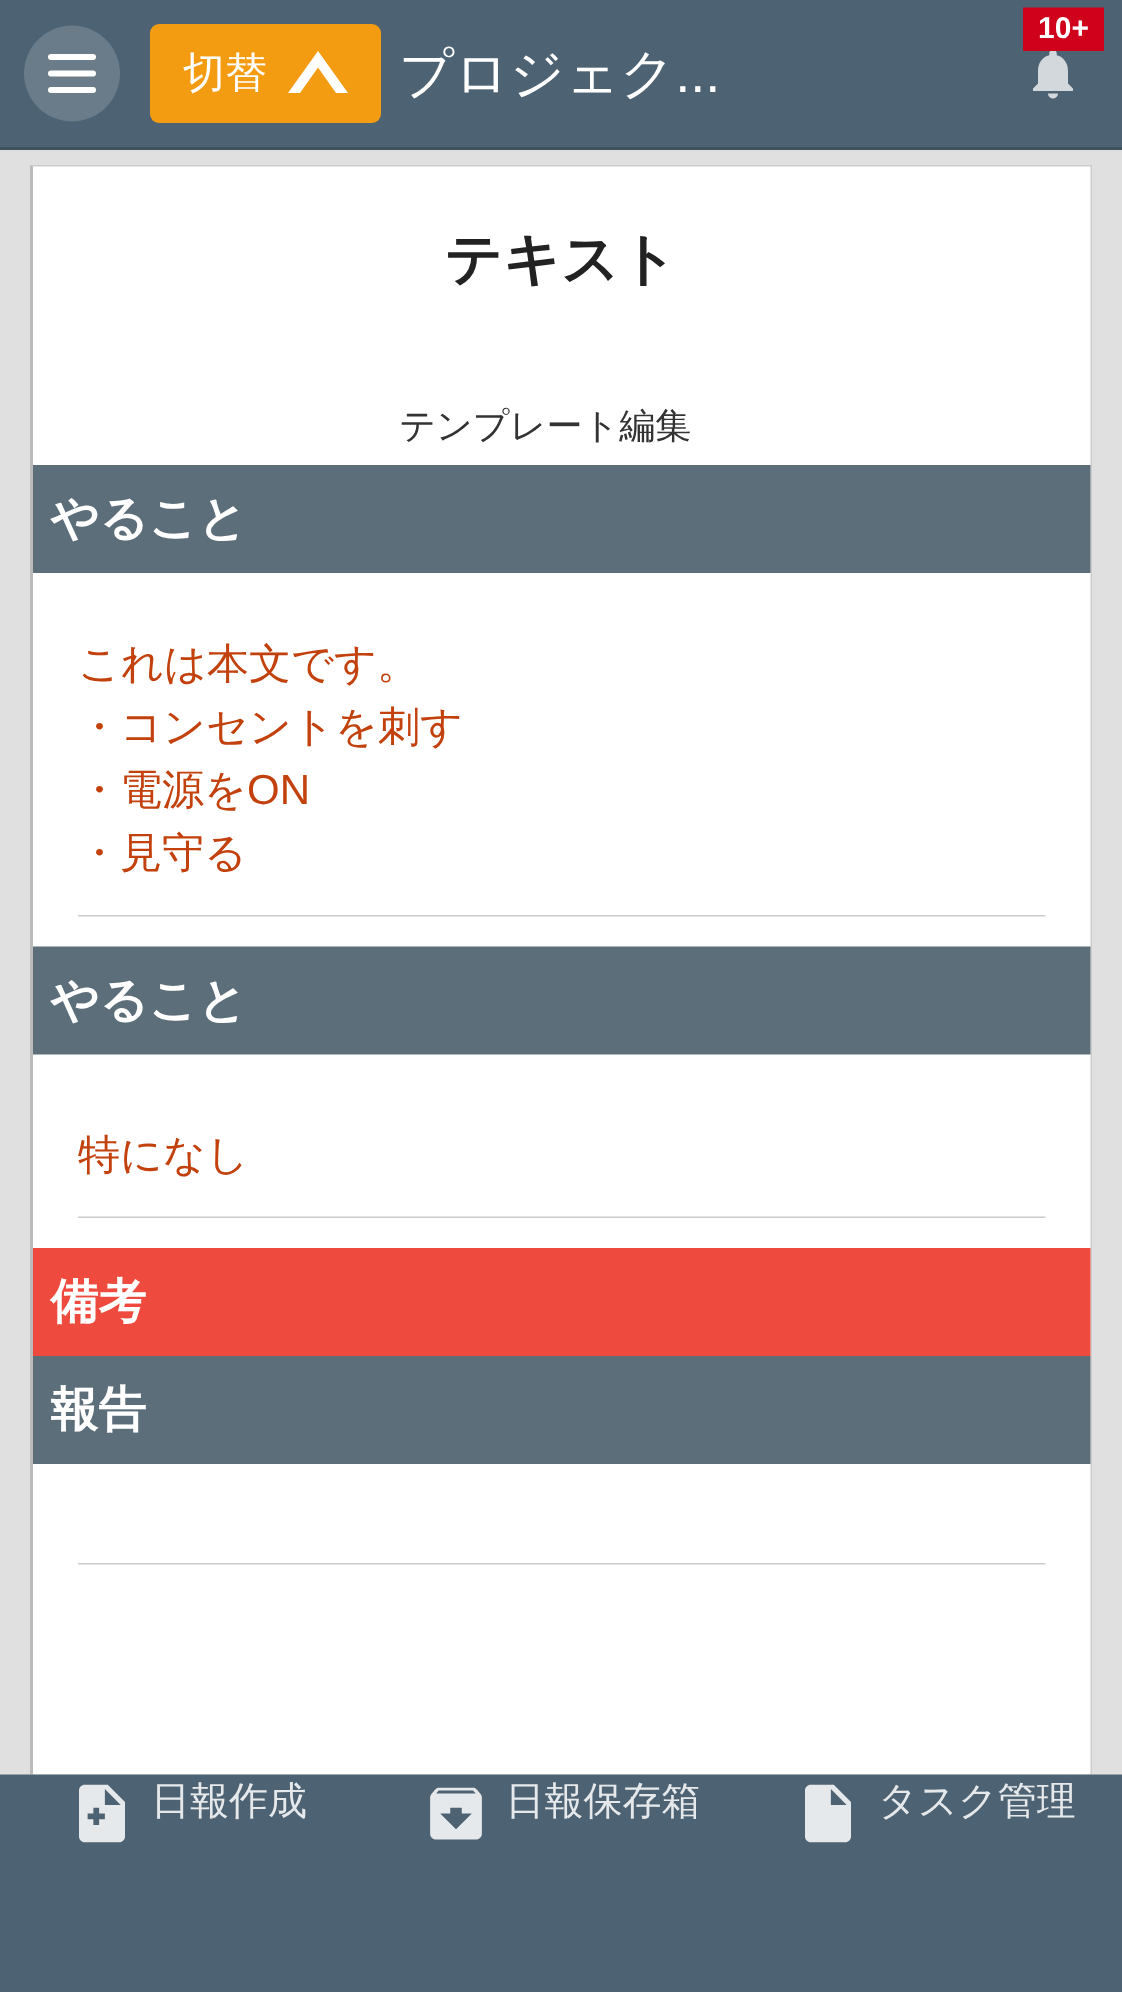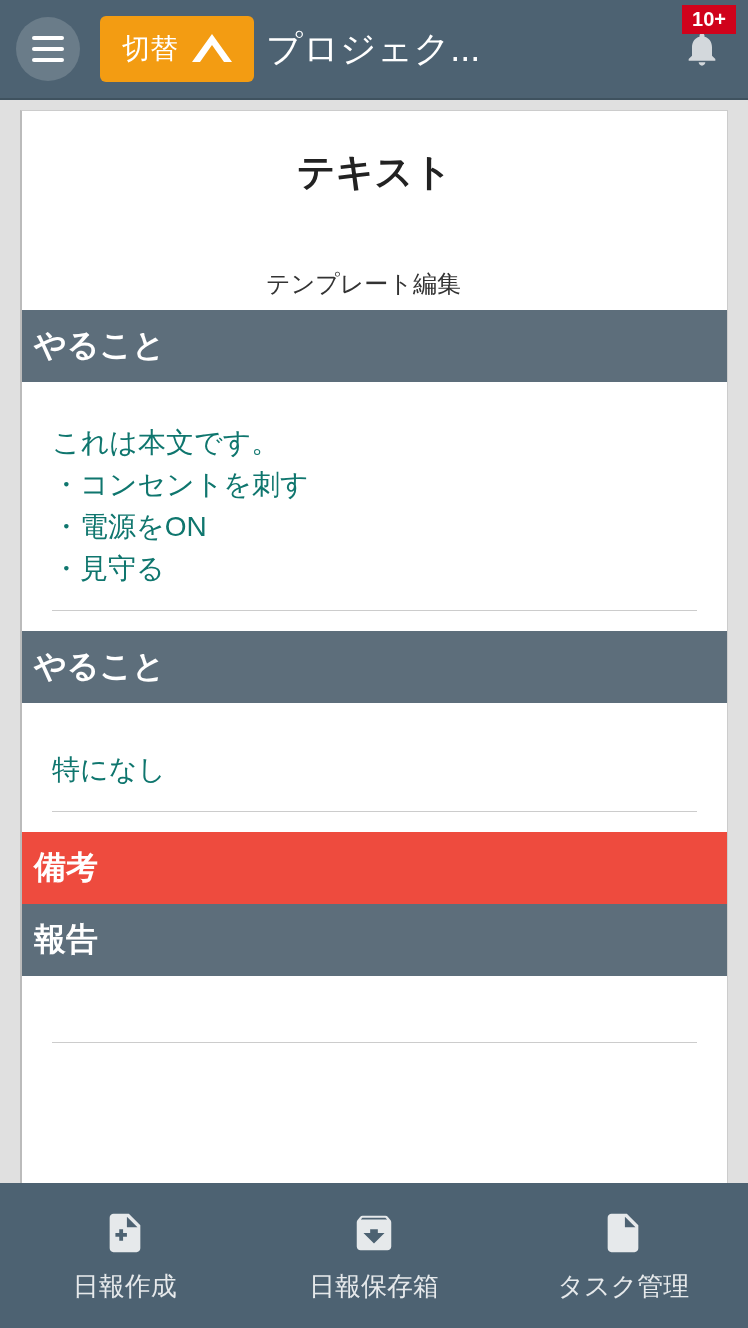--- a/index.html
+++ b/index.html
@@ -126,21 +126,21 @@
   }
   .section-header.red {
     background: #ee4b3e;
   }
   .section-body {
     padding: 40px 30px 20px 30px;
   }
   .body-text {
     font-size: 28px;
     line-height: 1.5;
-    color: #0f766e;
+    color: #c2410c;
     padding-bottom: 20px;
     border-bottom: 1px solid #ccc;
     white-space: pre-line;
   }
   .section-body.single .body-text {
     padding-top: 6px;
   }
 
   
   .bottom-nav {
@@ -148,22 +148,21 @@
     bottom: 0;
     left: 0;
     right: 0;
     height: 145px;
     background: #4d6272;
     display: flex;
   }
   .nav-item {
     flex: 1;
     display: flex;
-    flex-direction: column;
-    align-items: center;
+    flex-direction: row;
     justify-content: center;
     gap: 10px;
     cursor: pointer;
   }
   .nav-item .icon-box {
     width: 46px;
     height: 52px;
     position: relative;
   }
   .nav-item svg { fill: #e6e9eb; }

